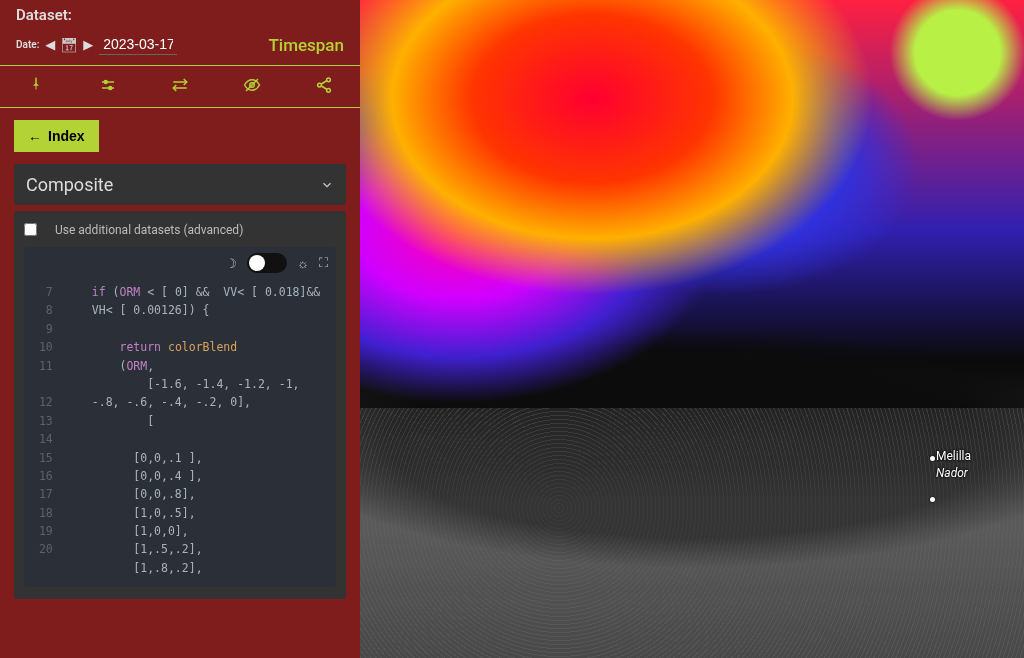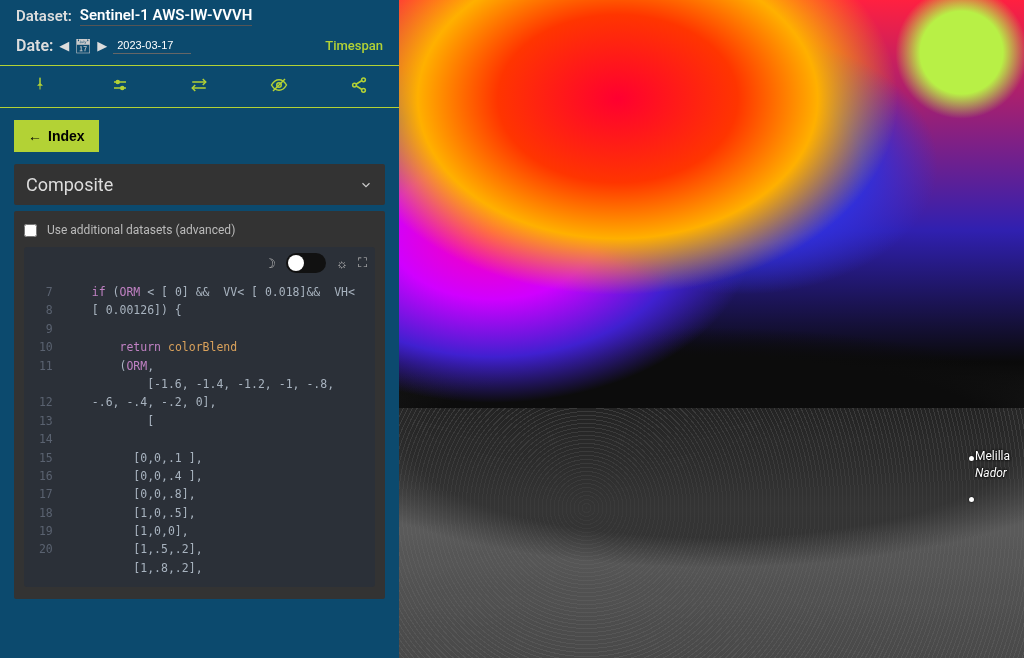--- a/index.html
+++ b/index.html
@@ -7,22 +7,22 @@
   font-family: -apple-system, BlinkMacSystemFont, "Segoe UI", Roboto, sans-serif;
   background: #1a1a1a;
   color: #ccc;
   font-size: 13px;
   width: 1024px;
   height: 658px;
   overflow: hidden;
   display: flex;
 }
 .sidebar {
-  width: 399px;
-  background: #0c4a6e;
+  width: 360px;
+  background: #7f1d1d;
   display: flex;
   flex-direction: column;
   overflow: hidden;
 }
 .header-row {
   display: flex;
   align-items: center;
   padding: 6px 16px 4px;
   gap: 8px;
 }
@@ -37,40 +37,40 @@
   color: #fff;
   border-bottom: 1px solid #555;
   padding-bottom: 1px;
 }
 .date-row {
   display: flex;
   align-items: center;
   padding: 6px 16px 10px;
   gap: 6px;
 }
-.date-label { font-weight: 600; color: #ddd; font-size: 16px; }
+.date-label { font-weight: 600; color: #ddd; font-size: 10px; }
 .date-nav {
   display: flex;
   align-items: center;
   gap: 2px;
 }
 .date-nav svg, .date-nav .tri { fill: #ddd; color: #ddd; }
 .date-input {
   background: transparent;
   border: none;
   border-bottom: 1px solid #666;
   color: #fff;
   padding: 2px 4px;
-  font-size: 11px;
+  font-size: 14px;
   width: 78px;
 }
 .timespan {
   margin-left: auto;
   color: #b3d235;
-  font-size: 13px;
+  font-size: 17px;
   font-weight: 500;
 }
 .toolbar {
   display: flex;
   border-top: 1px solid #b3d235;
   border-bottom: 1px solid #b3d235;
   padding: 0;
 }
 .toolbar-item {
   flex: 1;
@@ -116,22 +116,22 @@
   font-size: 18px;
 }
 .panel-header .chev {
   width: 14px; height: 14px;
 }
 .panel-body {
   padding: 6px 10px 12px;
 }
 .checkbox-row {
   display: flex;
-  align-items: center;
-  gap: 10px;
+  align-items: flex-start;
+  gap: 18px;
   padding: 6px 0 10px 0;
   color: #bbb;
   font-size: 12px;
 }
 .checkbox-row input { accent-color: #b3d235; }
 .code-container {
   background: #2b3038;
   border-radius: 3px;
   position: relative;
 }
@@ -223,21 +223,20 @@
   border-radius: 50%;
   box-shadow: 0 0 2px #000;
 }
 </style>
 </head>
 <body>
 
 <div class="sidebar">
   <div class="header-row">
     <span class="header-label">Dataset:</span>
-    <span class="header-value">Sentinel-1 AWS-IW-VVVH</span>
   </div>
   <div class="date-row">
     <span class="date-label">Date:</span>
     <div class="date-nav">
       <span class="tri" style="cursor:pointer;">◀</span>
       <span style="cursor:pointer; padding:0 3px; font-size:14px;">📅︎</span>
       <span class="tri" style="cursor:pointer;">▶</span>
     </div>
     <input class="date-input" type="text" value="2023-03-17" style="">
     <span class="timespan">Timespan</span>

